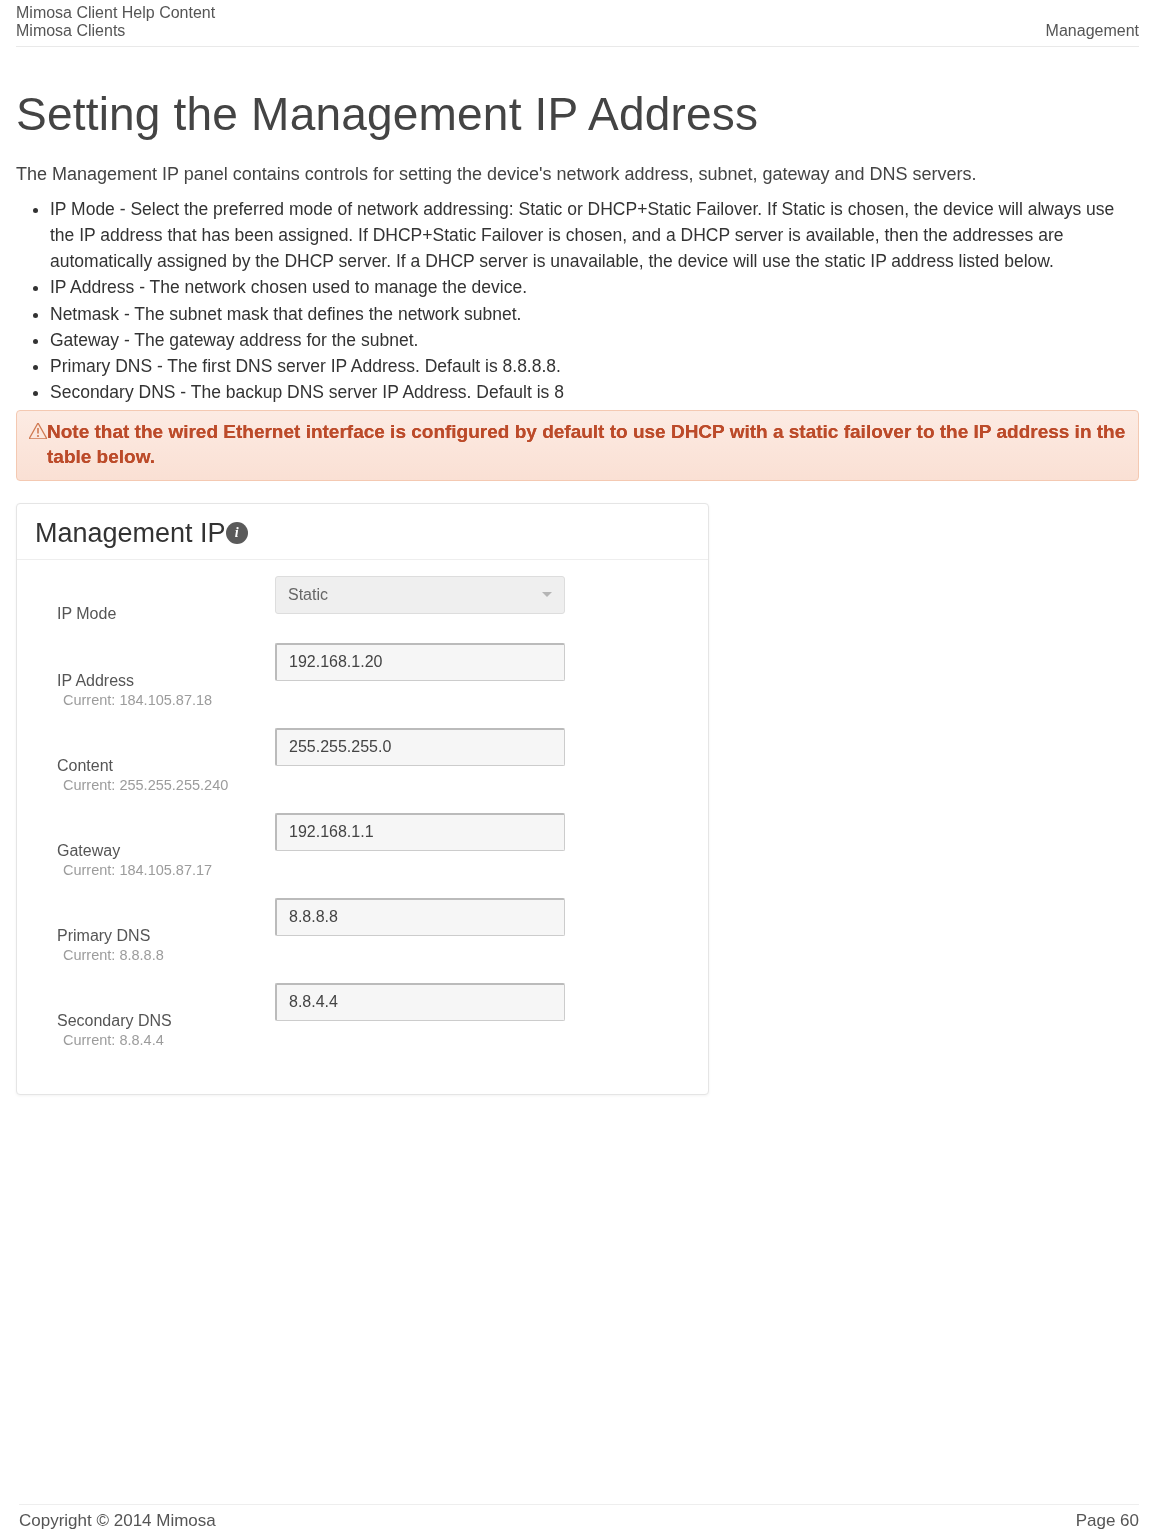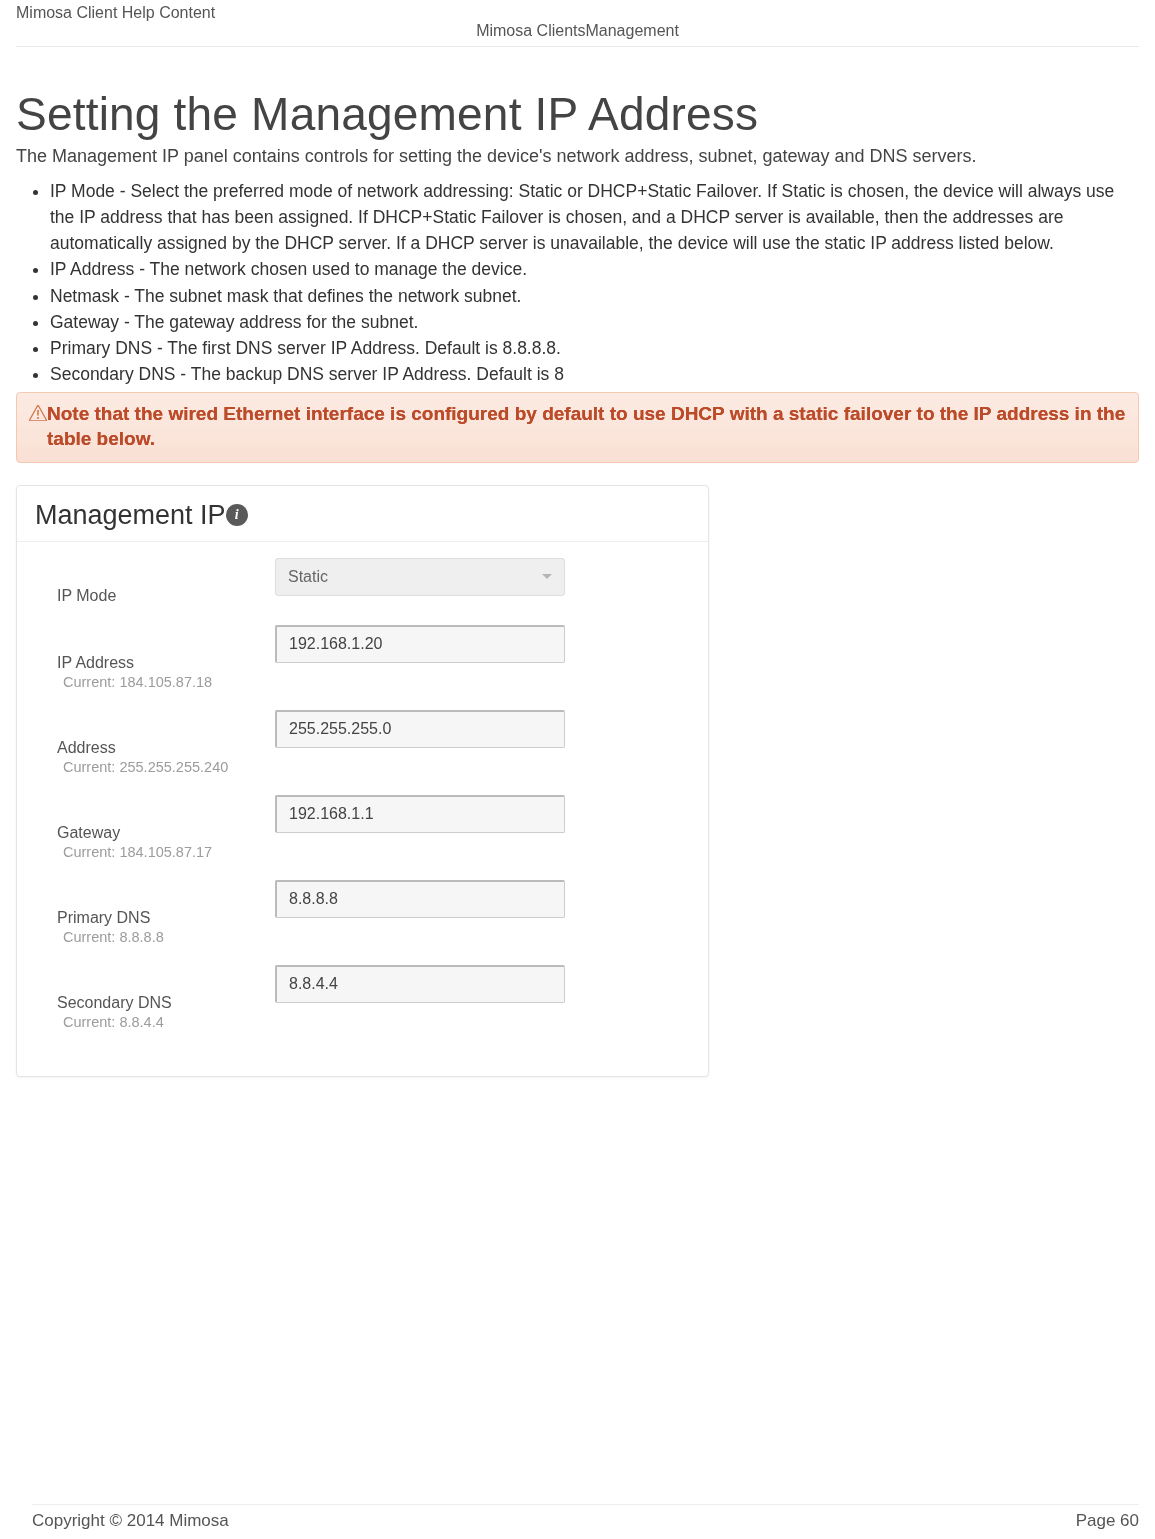--- a/index.html
+++ b/index.html
@@ -17,34 +17,34 @@
     flex-direction: column;
     height: 100%;
   }
   .doc-header {
     font-size: 16px;
     color: #555;
     padding-top: 4px;
   }
   .doc-header-row {
     display: flex;
-    justify-content: center;
+    justify-content: space-between;
     align-items: baseline;
   }
   .hr {
     border: none;
     border-top: 1px solid #e9e9e9;
     margin-top: 6px;
     margin-bottom: 40px;
   }
   h1.page-title {
     font-size: 46px;
     font-weight: 300;
     color: #444;
-    margin-bottom: 0;
+    margin-bottom: 18px;
     letter-spacing: 0.2px;
   }
   .intro {
     font-size: 18px;
     color: #444;
     line-height: 1.7;
     margin-bottom: 6px;
   }
   ul.fields {
     list-style: disc;
@@ -166,21 +166,21 @@
     background: #f6f6f6;
     border-radius: 2px;
     padding: 0 12px;
     font-size: 16px;
     color: #444;
     font-family: inherit;
   }
 
   .footer {
     position: absolute;
-    left: 32px; right: 16px;
+    left: 19px; right: 16px;
     bottom: 8px;
     font-size: 17px;
     color: #555;
   }
   .footer-hr {
     border: none;
     border-top: 1px solid #eee;
     margin-bottom: 6px;
   }
   .footer-row {
@@ -249,21 +249,21 @@
           <div class="form-label">IP Address</div>
           <div class="form-sub"><span>Current: </span><span>184.105.87.18</span></div>
         </div>
         <div class="form-control-col">
           <input class="text-input" type="text" value="192.168.1.20" style="">
         </div>
       </div>
 
       <div class="form-row">
         <div class="form-label-col">
-          <div class="form-label">Address</div>
+          <div class="form-label">Content</div>
           <div class="form-sub"><span>Current: </span><span>255.255.255.240</span></div>
         </div>
         <div class="form-control-col">
           <input class="text-input" type="text" value="255.255.255.0" style="">
         </div>
       </div>
 
       <div class="form-row">
         <div class="form-label-col">
           <div class="form-label">Gateway</div>

